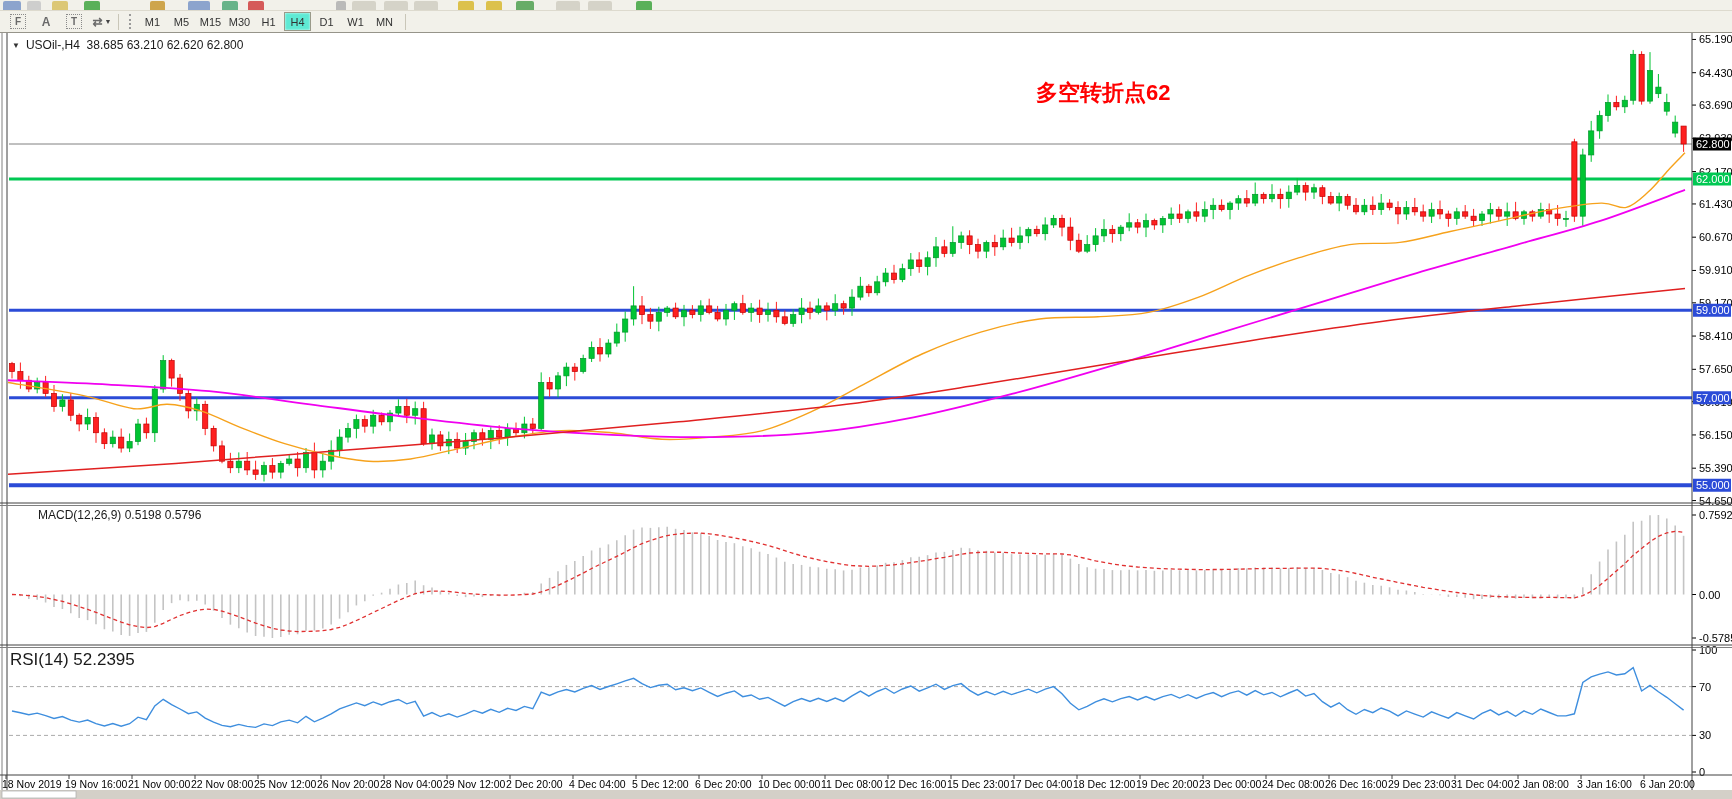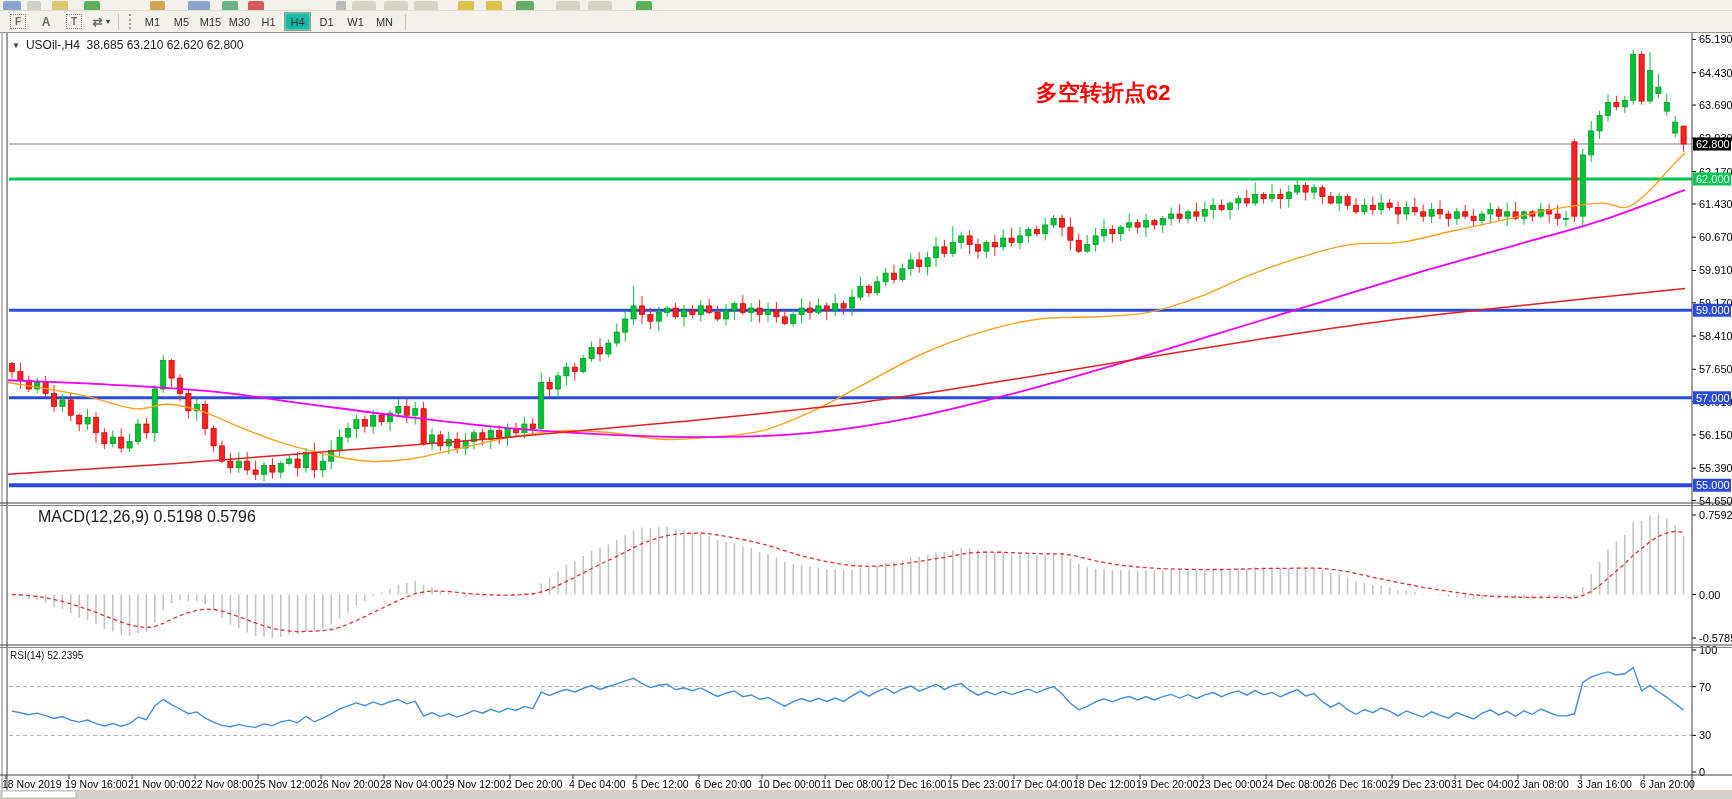--- a/index.html
+++ b/index.html
@@ -14,28 +14,28 @@
                 border-bottom:1px solid #96948A;z-index:10;display:flex;align-items:center;}
   .tool-ico{width:20px;height:16px;margin-left:8px;display:flex;align-items:center;justify-content:center;
             color:#6a6a6a;font-size:12px;font-weight:bold;}
   .dotted-box{border:1px dotted #8a8a8a;width:14px;height:13px;font-size:10px;display:flex;
               align-items:center;justify-content:center;color:#6a6a6a;font-weight:bold;}
   .caret{font-size:7px;color:#444;margin-left:2px;}
   .vsep{width:1px;height:16px;background:#C9C6B8;margin:0 6px;}
   .vhandle{width:3px;height:15px;border-left:2px dotted #9a9a9a;margin:0 4px;}
   .tf-btn{min-width:25px;height:17px;margin:0 1px;display:flex;align-items:center;justify-content:center;
           font-size:11px;color:#333;border:1px solid transparent;cursor:default;}
-  .tf-btn.active{background:#14b8a6;border:1px solid #9a9a8a;box-shadow:inset 0 0 2px #fff;}
+  .tf-btn.active{background:#5eead4;border:1px solid #9a9a8a;box-shadow:inset 0 0 2px #fff;}
   
   .ov{position:absolute;z-index:5;white-space:pre;}
   #symbol-header{left:12px;top:38px;font-size:12px;color:#1a1a1a;display:flex;align-items:center;gap:6px;}
   #symbol-header .tri{font-size:8px;color:#333;}
   #annotation{left:1036px;top:78px;font-size:22px;font-weight:bold;}
-  #macd-label{left:10px;top:508px;font-size:16px;color:#1a1a1a;padding-left:28px;}
-  #rsi-label{left:10px;top:650px;font-size:10px;color:#1a1a1a;}
+  #macd-label{left:10px;top:508px;font-size:12px;color:#1a1a1a;padding-left:28px;}
+  #rsi-label{left:10px;top:650px;font-size:17px;color:#1a1a1a;}
 </style>
 </head>
 <body>
 
 <div id="app">
 
   <svg id="chart-svg" width="1732" height="799">
       <rect x="0" y="33" width="1732" height="766" fill="#FFFFFF"></rect>
       <rect x="0" y="790" width="1732" height="9" fill="#D4D0C8"></rect>
       <rect x="2" y="791" width="74" height="7" fill="#FFFFFF" stroke="#AAAAAA" stroke-width="0.7"></rect>

